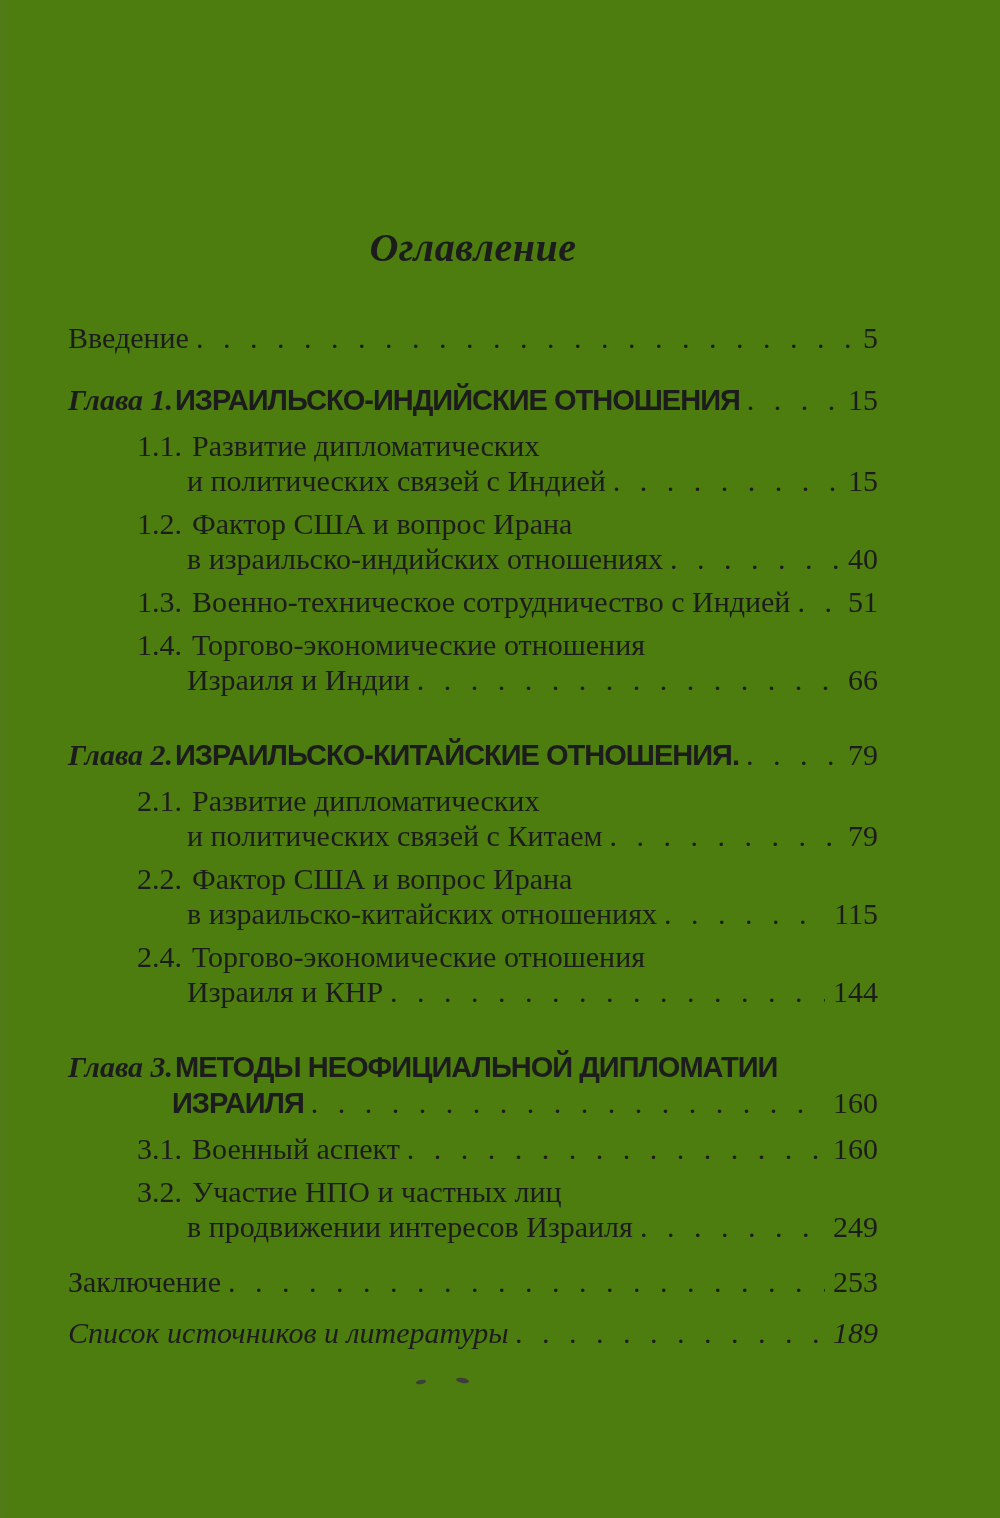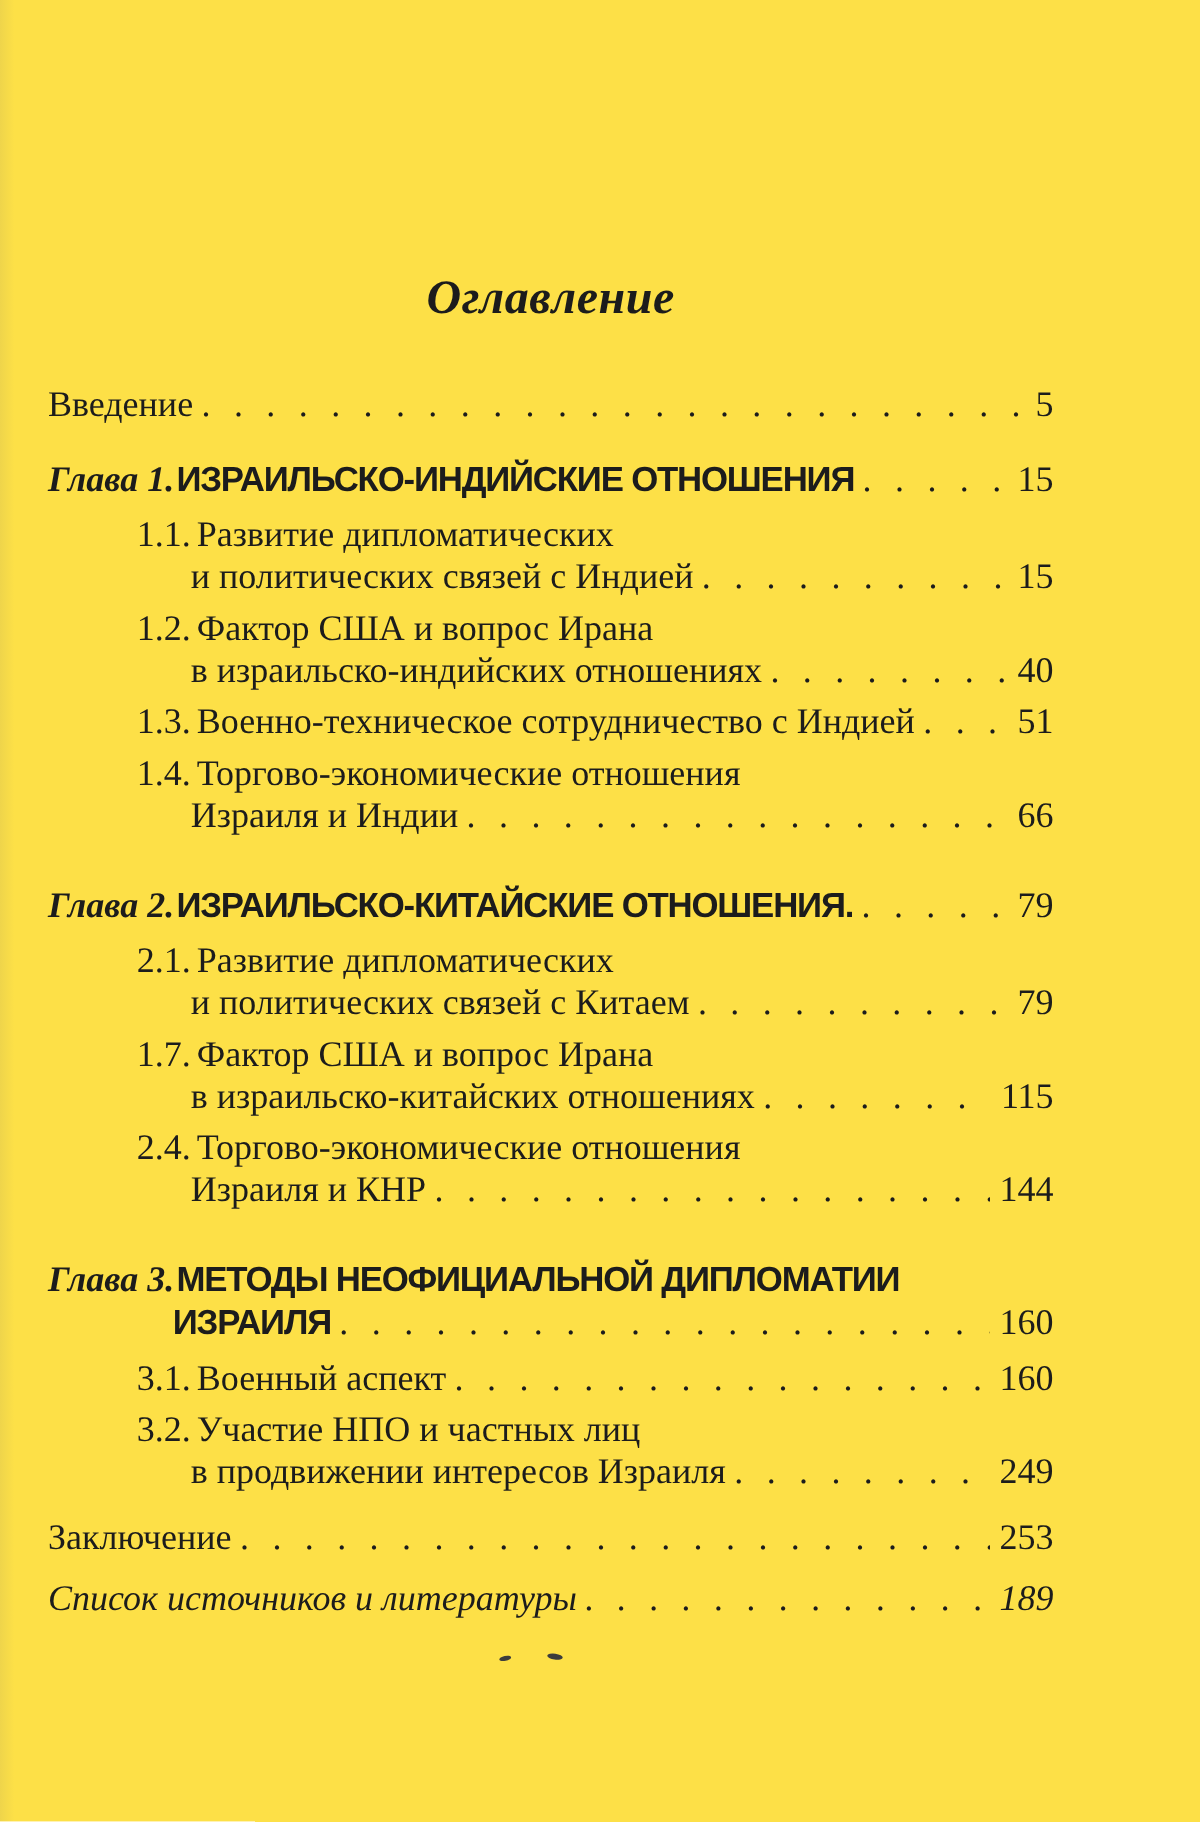--- a/index.html
+++ b/index.html
@@ -4,26 +4,26 @@
 <style>
   html, body {
     margin: 0;
     padding: 0;
     background: #ffffff;
   }
   .page {
     position: relative;
     width: 1000px;
     height: 1518px;
-    background: #fde047;
+    background: #4d7c0f;
     overflow: hidden;
     font-family: "Liberation Serif", "DejaVu Serif", serif;
     color: #1c1c1c;
     box-sizing: border-box;
-    padding: 226px 122px 0 40px;
+    padding: 226px 122px 0 68px;
   }
   
   .edge-shade {
     position: absolute;
     left: 0; top: 0; bottom: 0;
     width: 12px;
     background: linear-gradient(90deg, rgba(110,110,110,0.10), rgba(255,255,255,0));
     pointer-events: none;
   }
   .speck {
@@ -92,21 +92,20 @@
     width: 104px;
   }
 
   
   .subs { margin-top: 10px; margin-left: 69px; }
   .sub { margin-top: 8px; }
   .sub.first { margin-top: 0; }
   .sub-num {
     flex: none;
     width: 55px;
-    text-align: center;
   }
   .cont { padding-left: 50px; }
 </style>
 </head>
 <body>
 
 <div class="page">
   <div class="edge-shade"></div>
 
   <h1 class="title">Оглавление</h1>
@@ -183,21 +182,21 @@
           <span>Развитие дипломатических</span>
         </div>
         <div class="row cont">
           <span>и политических связей с Китаем</span>
           <span class="leader"></span>
           <span class="pagenum">79</span>
         </div>
       </div>
       <div class="sub">
         <div class="row">
-          <span class="sub-num">1.7.</span>
+          <span class="sub-num">2.2.</span>
           <span>Фактор США и вопрос Ирана</span>
         </div>
         <div class="row cont">
           <span>в израильско-китайских отношениях</span>
           <span class="leader"></span>
           <span class="pagenum">115</span>
         </div>
       </div>
       <div class="sub">
         <div class="row">

